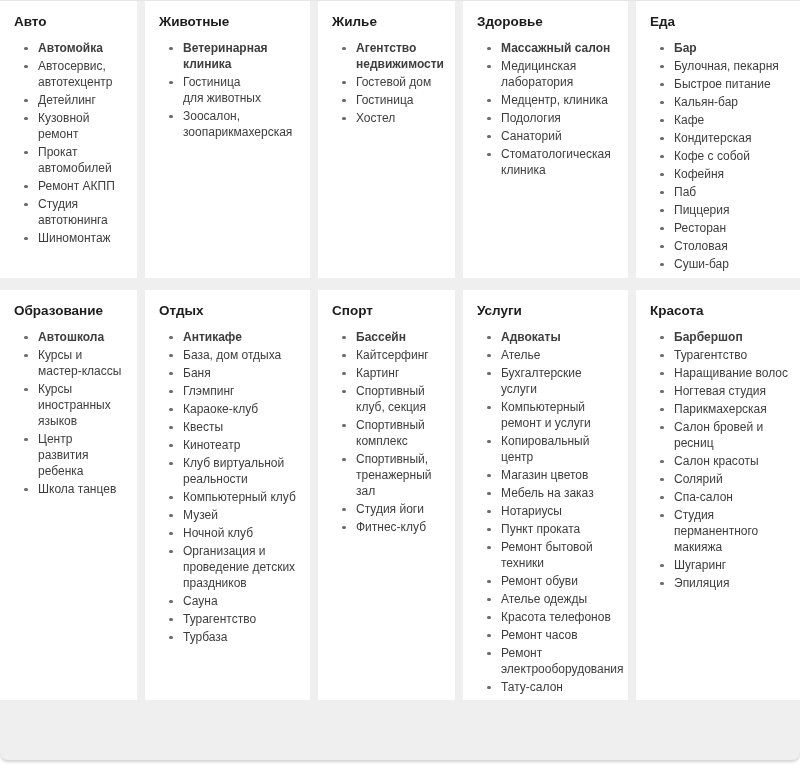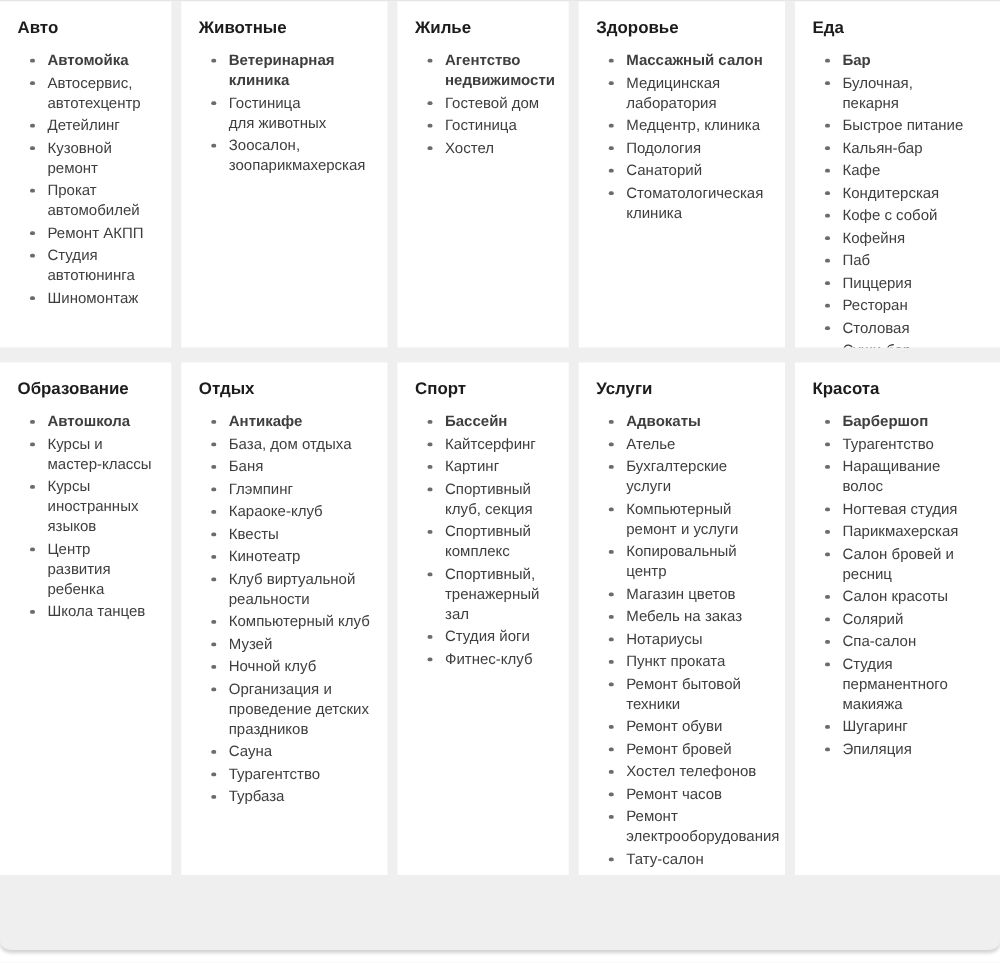--- a/index.html
+++ b/index.html
@@ -36,21 +36,21 @@
   .card {
     box-sizing: border-box;
     background: var(--card-bg, #ffffff);
     padding: 12px 8px 0 14px;
     overflow: hidden;
   }
   .row > .card:nth-child(1) { padding-right: 12px; }
   .row > .card:nth-child(2) { padding-right: 2px; }
   .row > .card:nth-child(3) { }
   .row > .card:nth-child(4) { padding-right: 8px; }
-  .row > .card:nth-child(5) { padding-right: 28px; }
+  .row > .card:nth-child(5) { padding-right: 12px; }
   .card-title {
     margin: 0;
     font-size: 13.5px;
     line-height: 17px;
     font-weight: bold;
     color: var(--title-color, #1c1c1c);
   }
   .card ul {
     list-style: none;
     margin: 10px 0 0 0;
@@ -197,22 +197,22 @@
           <li><a class="cat-link">Ателье</a></li>
           <li><a class="cat-link">Бухгалтерские услуги</a></li>
           <li><a class="cat-link">Компьютерный ремонт и услуги</a></li>
           <li><a class="cat-link">Копировальный центр</a></li>
           <li><a class="cat-link">Магазин цветов</a></li>
           <li><a class="cat-link">Мебель на заказ</a></li>
           <li><a class="cat-link">Нотариусы</a></li>
           <li><a class="cat-link">Пункт проката</a></li>
           <li><a class="cat-link">Ремонт бытовой техники</a></li>
           <li><a class="cat-link">Ремонт обуви</a></li>
-          <li><a class="cat-link">Ремонт бровей</a></li>
-          <li><a class="cat-link">Хостел телефонов</a></li>
+          <li><a class="cat-link">Ателье одежды</a></li>
+          <li><a class="cat-link">Красота телефонов</a></li>
           <li><a class="cat-link">Ремонт часов</a></li>
           <li><a class="cat-link">Ремонт электрооборудования</a></li>
           <li><a class="cat-link">Тату-салон</a></li>
           <li><a class="cat-link">Типография</a></li>
           <li><a class="cat-link">Фотостудия</a></li>
           <li><a class="cat-link">Фотоуслуги</a></li>
           <li><a class="cat-link">Химчистка</a></li>
         </ul>
       </section>
       <section class="card">

